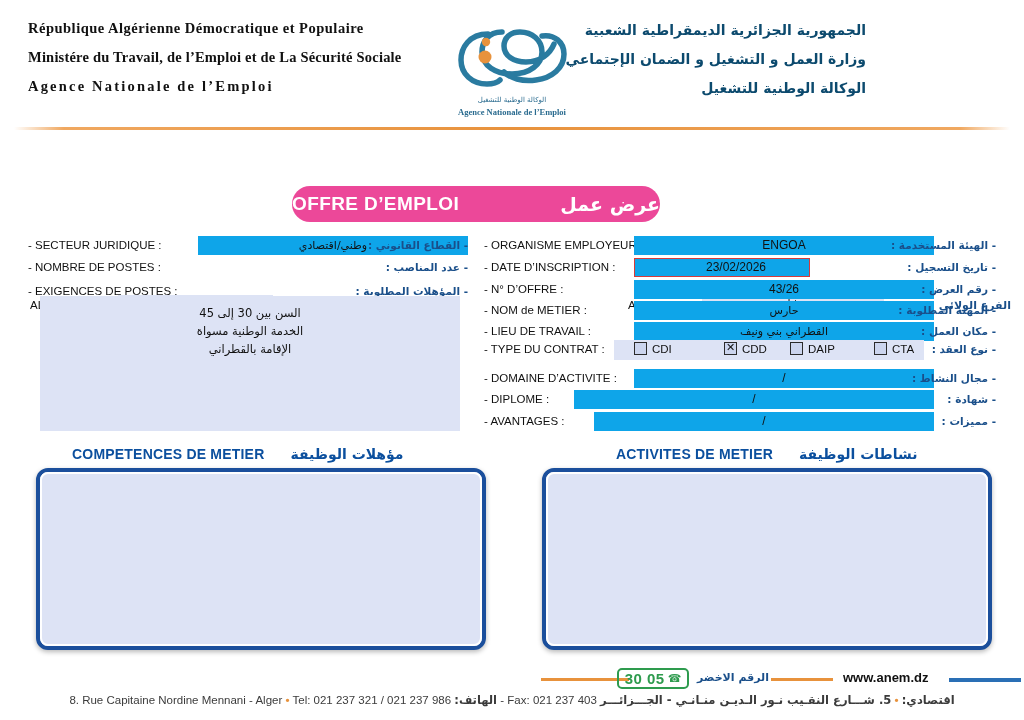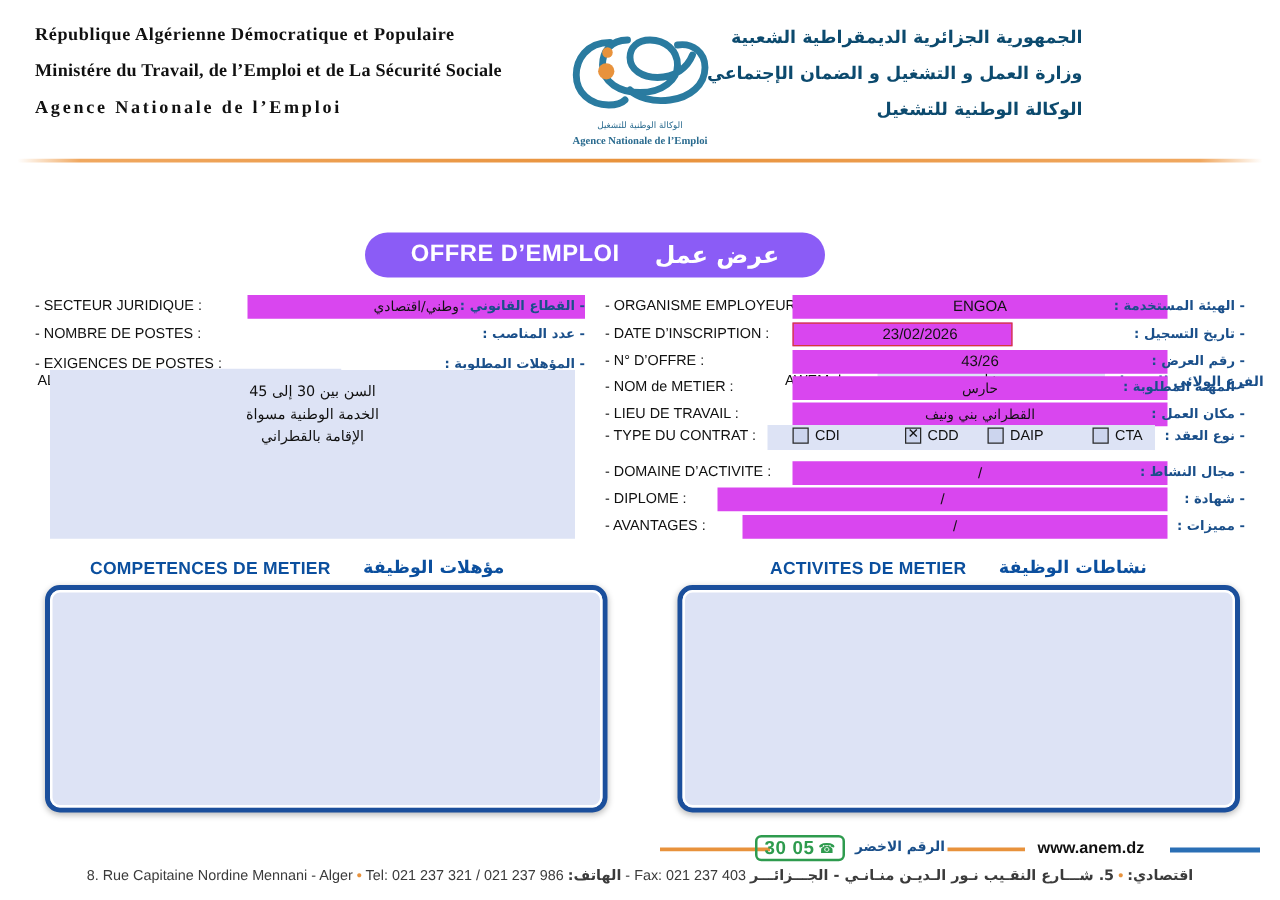--- a/index.html
+++ b/index.html
@@ -45,32 +45,32 @@
   .alem-box{position:absolute;left:118px;top:148px;width:155px;height:17px;
     text-align:center;line-height:17px;}
   .alem-ar{position:absolute;left:279px;top:152px;}
   .awem-label{position:absolute;left:628px;top:152px;}
   .awem-box{position:absolute;left:702px;top:148px;width:182px;height:17px;
     text-align:center;line-height:17px;}
   .awem-ar{position:absolute;left:890px;top:152px;}
 
   
   .banner{position:absolute;left:292px;top:186px;width:368px;height:36px;
-    background:#8b5cf6;border-radius:18px;display:flex;align-items:center;
-    justify-content:center;gap:28px;}
+    background:#ec4899;border-radius:18px;display:flex;align-items:center;
+    justify-content:space-between;gap:28px;}
   .banner-fr{color:#fff;font-weight:bold;font-size:19px;letter-spacing:.4px;}
   .banner-ar{color:#fff;font-weight:bold;font-size:19px;direction:rtl;
     font-family:"DejaVu Sans",sans-serif;}
 
   
   .row{position:absolute;height:19px;}
   .row .fr{position:absolute;left:0;top:3px;font-size:11.5px;white-space:nowrap;}
   .row .ar{position:absolute;right:0;top:3px;font-size:10.5px;color:#1a4f8a;
     direction:rtl;font-family:"DejaVu Sans",sans-serif;font-weight:bold;white-space:nowrap;}
-  .row .box{position:absolute;top:0;height:19px;background:#d946ef;
+  .row .box{position:absolute;top:0;height:19px;background:#0ea5e9;
     text-align:center;line-height:19px;font-size:12px;}
   .row .box.ar-val{font-family:"DejaVu Sans",sans-serif;font-size:11px;direction:rtl;}
   .row .box.redbox{border:1.6px solid #d63a3a;box-sizing:border-box;line-height:16px;}
 
   .exibox{position:absolute;left:40px;top:296px;width:420px;height:135px;
     background:#dde3f5;}
   .exibox .lines{direction:rtl;text-align:center;
     font-family:"DejaVu Sans",sans-serif;font-size:11.5px;line-height:18px;
     color:#111;padding-top:8px;}
 
@@ -87,21 +87,21 @@
   
   .sec-hdr{position:absolute;height:20px;display:flex;align-items:center;gap:26px;}
   .sec-fr{color:#0b4f9e;font-weight:bold;font-size:14px;letter-spacing:.2px;}
   .sec-ar{color:#0b4f9e;font-weight:bold;font-size:14px;direction:rtl;
     font-family:"DejaVu Sans",sans-serif;}
   .bigbox{position:absolute;border:4px solid #1b4f9c;border-radius:12px;
     background:#dde3f5;box-shadow:0 2px 5px rgba(0,0,0,.28);box-sizing:border-box;
     outline:2px solid #ffffff;outline-offset:-6px;}
 
   
-  .footer-line{position:absolute;left:4px;top:668px;width:924px;height:22px;}
+  .footer-line{position:absolute;left:17px;top:668px;width:924px;height:22px;}
   .fl-orange1{position:absolute;left:524px;top:10px;width:88px;height:3px;background:#e8923c;}
   .greenbox{position:absolute;left:600px;top:0;width:72px;height:21px;
     border:2px solid #2e9b4e;border-radius:5px;box-sizing:border-box;
     display:flex;align-items:center;justify-content:center;gap:3px;}
   .green-num{color:#2e9b4e;font-weight:bold;font-size:15px;letter-spacing:.5px;}
   .green-phone{color:#2e9b4e;font-size:11px;}
   .fl-ar{position:absolute;left:680px;top:3px;color:#1a4f8a;font-size:11px;
     direction:rtl;font-family:"DejaVu Sans",sans-serif;font-weight:bold;}
   .fl-orange2{position:absolute;left:754px;top:10px;width:62px;height:3px;background:#e8923c;}
   .fl-url{position:absolute;left:826px;top:2px;font-size:13px;color:#111;font-weight:bold;}

